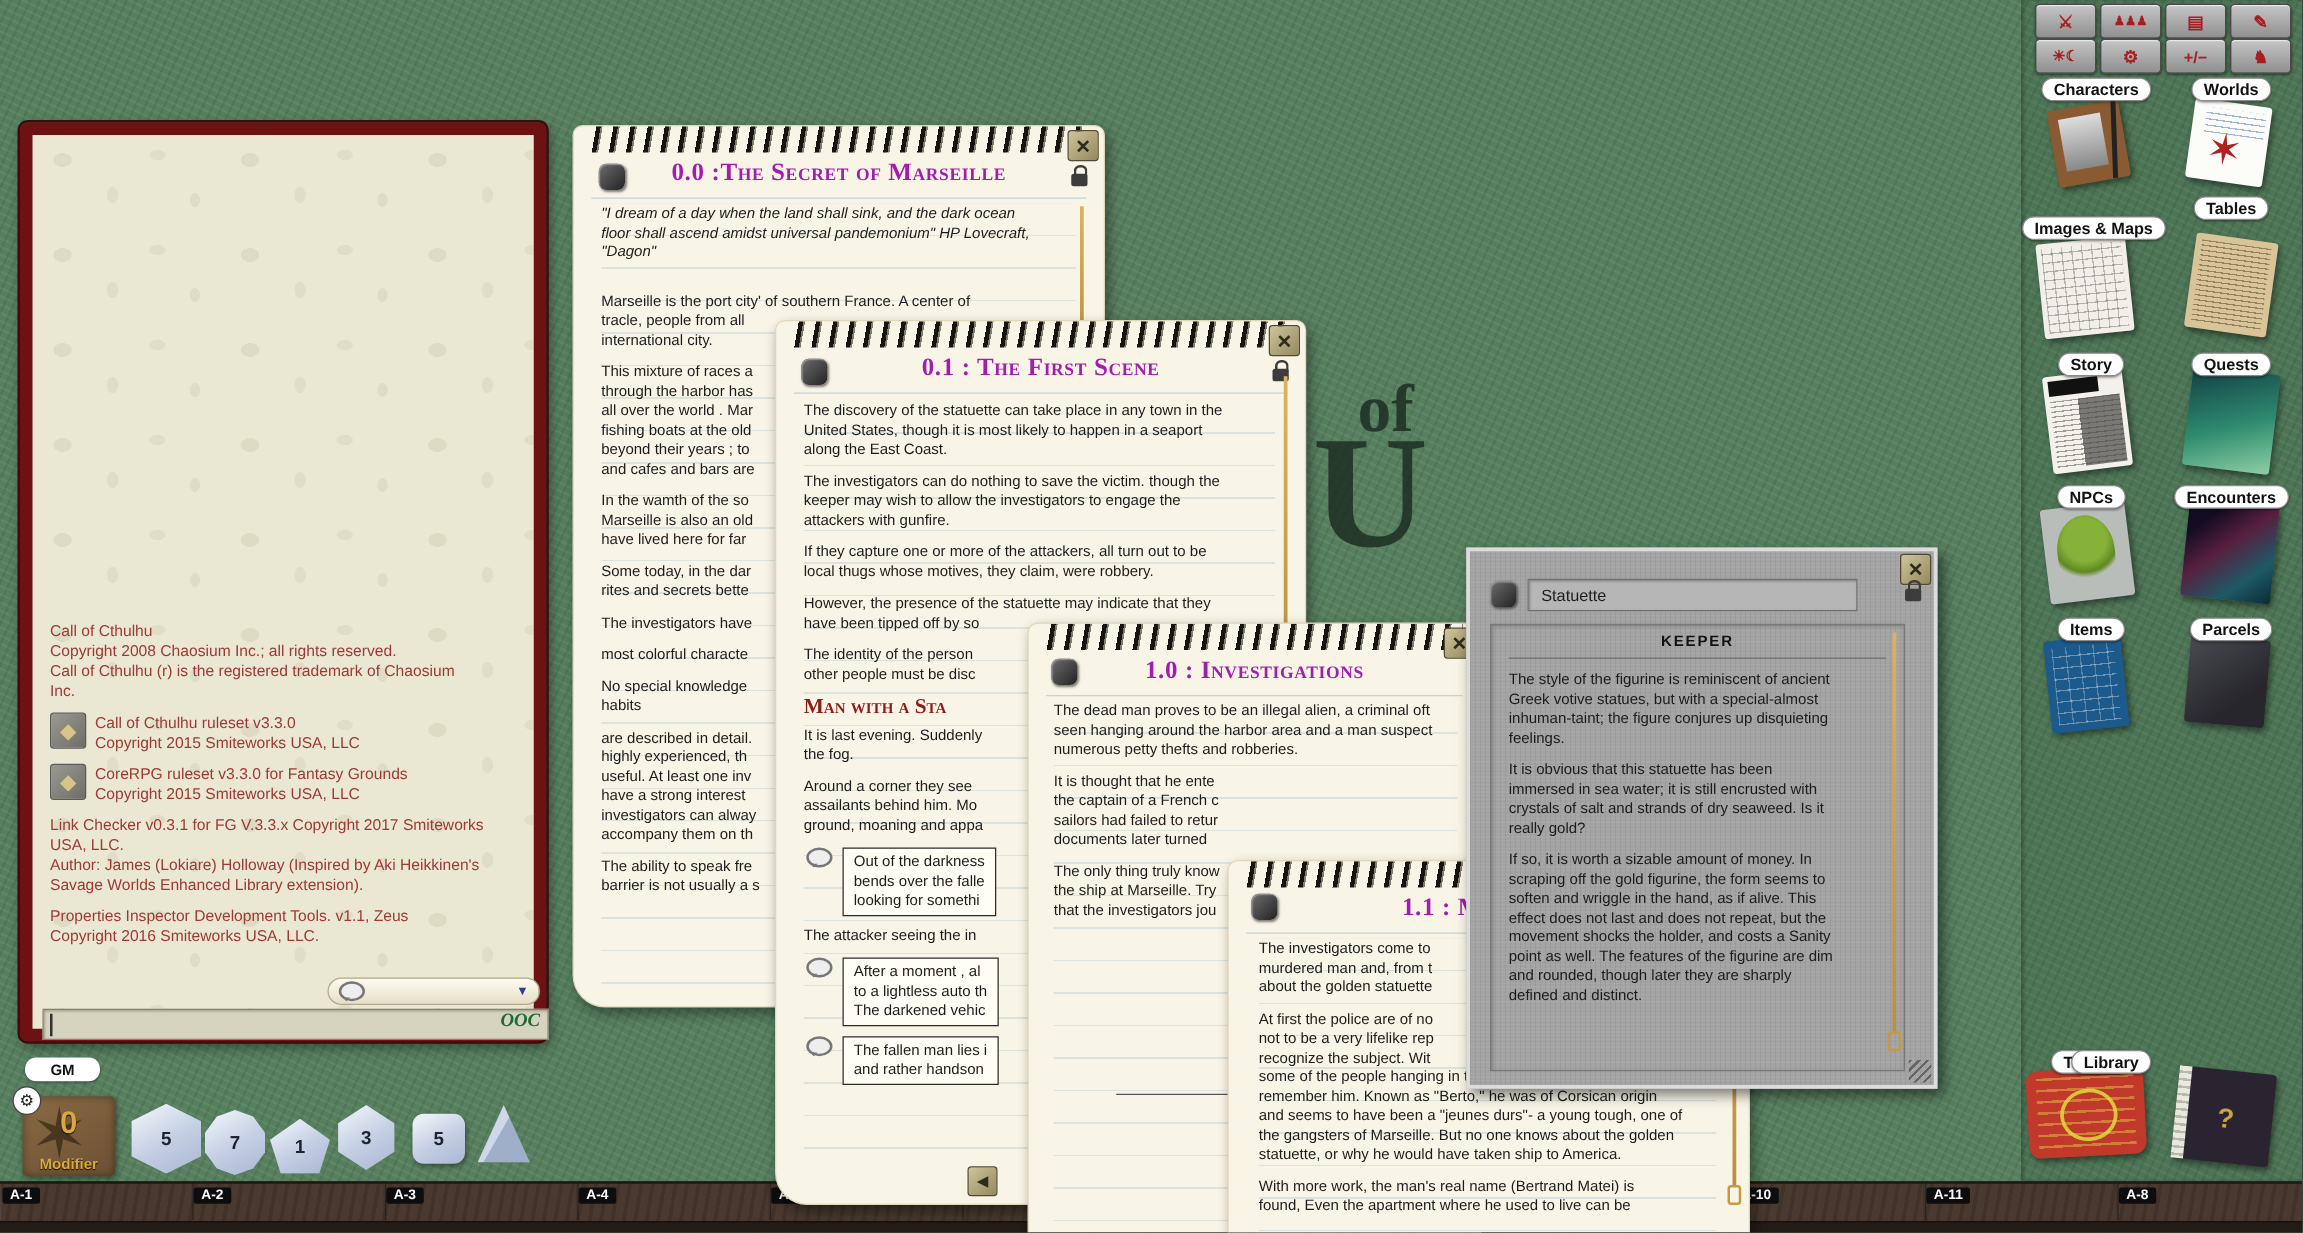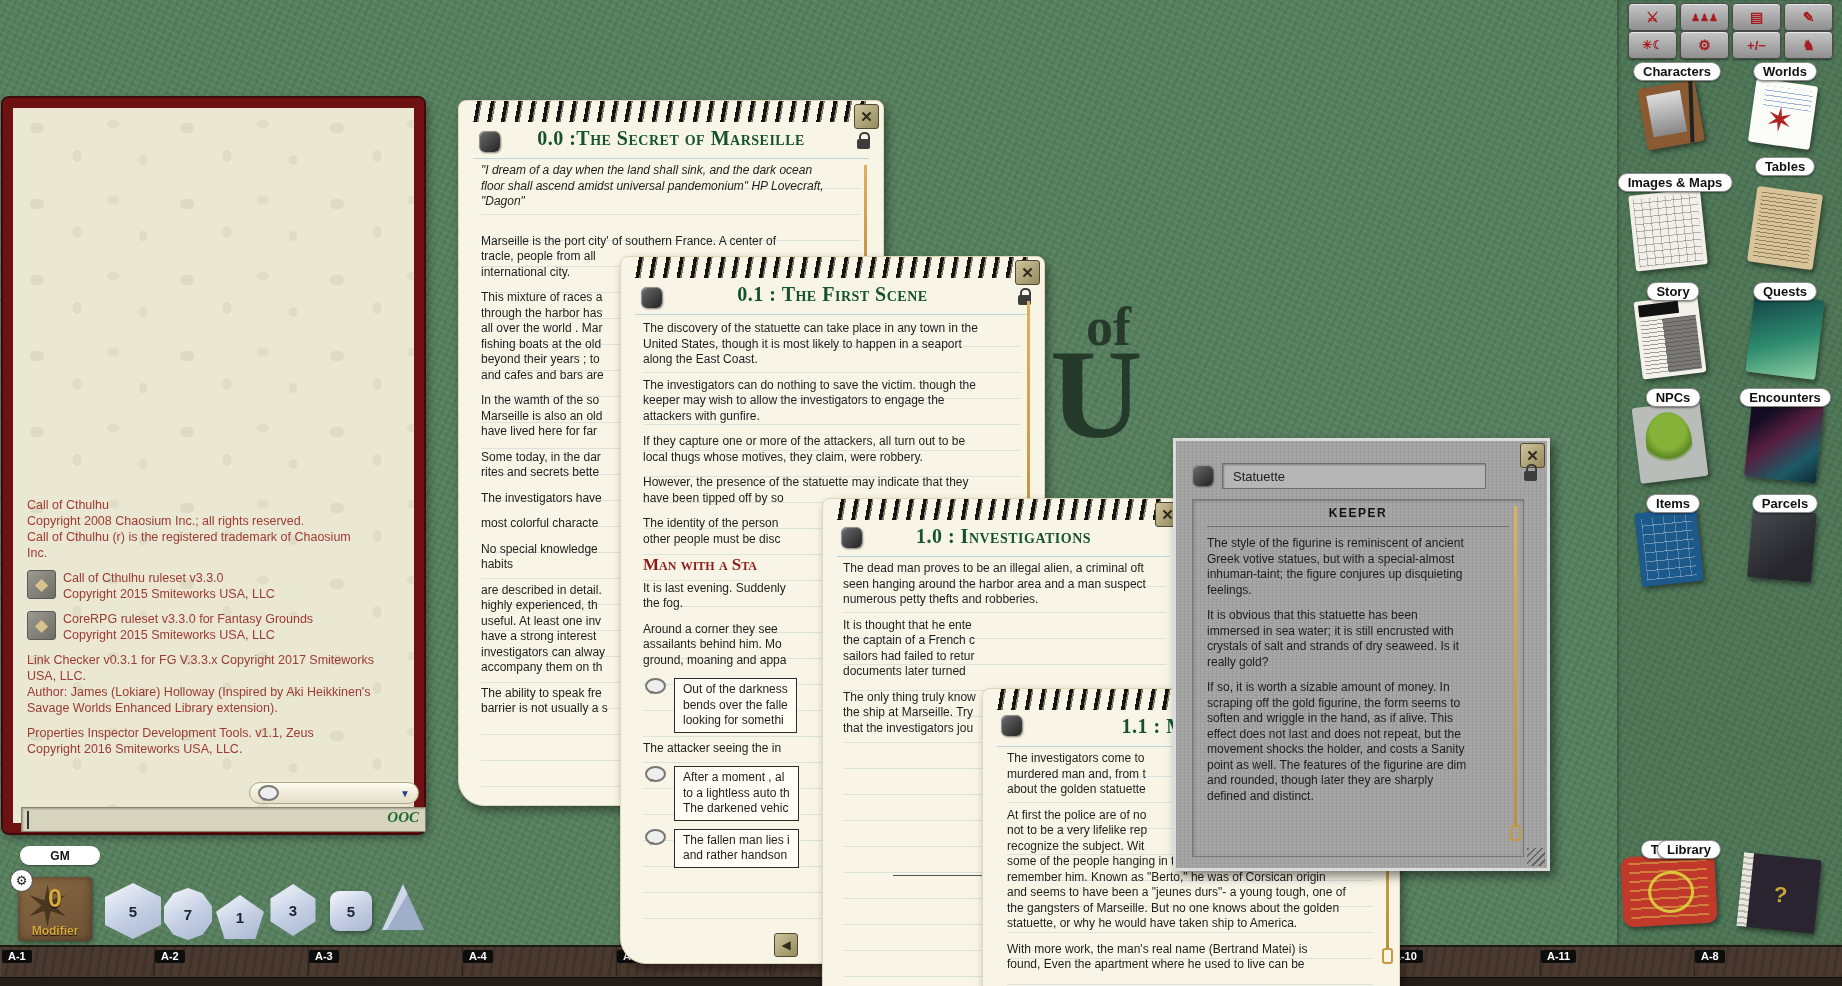--- a/index.html
+++ b/index.html
@@ -26,21 +26,21 @@
   .sic{border-radius:3px;box-shadow:2px 3px 5px rgba(0,0,0,.45);z-index:2;}
   
   .hotbar{left:0;top:945px;width:1842px;height:41px;background:#49392f;
     background-image:repeating-linear-gradient(100deg, rgba(0,0,0,.12) 0 3px, transparent 3px 9px);
     border-top:2px solid #1f1813;z-index:1;}
   .hotbar .bottom{position:absolute;left:0;bottom:0;width:100%;height:10px;background:#241c16;border-top:1px solid #120d0a;}
   .slot{position:absolute;top:0;height:29px;border-right:2px solid rgba(0,0,0,.35);box-shadow:inset 1px 0 0 rgba(255,255,255,.07);}
   .slot .tag{position:absolute;left:2px;top:3px;background:#0d0d0d;color:#fff;font-size:11px;font-weight:bold;
     padding:0 6px 1px;border-radius:2px;}
   
-  .chat{left:3px;top:98px;width:421px;height:735px;background:#eae7d2;border:10px solid #6d1113;
+  .chat{left:16px;top:98px;width:421px;height:735px;background:#eae7d2;border:10px solid #6d1113;
     outline:2px solid #3f0a0b;border-radius:6px;box-shadow:3px 4px 10px rgba(0,0,0,.45);z-index:5;box-sizing:border-box;padding-left:37px;}
   .chat .wmk{position:absolute;inset:0;opacity:.6;
     background-image:
      radial-gradient(ellipse 16px 12px at 24px 20px, rgba(140,140,100,.22) 45%, transparent 46%),
      radial-gradient(ellipse 10px 14px at 64px 48px, rgba(140,140,100,.18) 45%, transparent 46%),
      radial-gradient(ellipse 14px 9px at 100px 16px, rgba(140,140,100,.18) 45%, transparent 46%),
      radial-gradient(ellipse 9px 12px at 130px 52px, rgba(140,140,100,.2) 45%, transparent 46%);
     background-size:150px 76px;}
   .chatlog{position:absolute;left:14px;right:10px;bottom:66px;color:#9c3a33;font-size:12.5px;line-height:16px;}
   .cmsg{white-space:pre-line;margin-top:9px;}
@@ -51,40 +51,40 @@
   .chan{left:236px;top:674px;width:170px;height:22px;border:1px solid #b0a98c;border-radius:12px;
     background:linear-gradient(#fdfbf1,#e6dfc6);display:flex;align-items:center;padding:0 8px;box-sizing:border-box;}
   .chan .arr{margin-left:auto;color:#2b3f8c;font-size:10px;}
   .bubble{width:17px;height:12px;border:2px solid #777;border-radius:50%;background:#eee;position:relative;}
   .bubble::after{content:'';position:absolute;left:1px;bottom:-5px;border:3px solid transparent;border-top-color:#777;}
   .cinput{left:8px;top:699px;width:405px;height:25px;background:#d6d4bf;border:1px solid #87836e;
     box-shadow:inset 1px 1px 2px rgba(0,0,0,.25);box-sizing:border-box;}
   .caret{position:absolute;left:5px;top:3px;width:1.5px;height:18px;background:#333;}
   .ooc{position:absolute;right:6px;top:1px;color:#1d6b2f;font-family:"Liberation Serif",serif;
     font-style:italic;font-weight:bold;font-size:15px;}
-  .gmpill{left:20px;top:846px;width:80px;height:19px;background:#fff;border-radius:9px;
+  .gmpill{left:20px;top:846px;width:60px;height:19px;background:#fff;border-radius:9px;
     display:flex;align-items:center;justify-content:center;font-size:12px;font-weight:bold;color:#111;
     box-shadow:0 1px 2px rgba(0,0,0,.4);z-index:2;}
   
   .modbox{left:18px;top:877px;width:74px;height:64px;border-radius:4px;
     background:linear-gradient(150deg,#8a6a44,#6d5134);box-shadow:inset 0 0 8px rgba(0,0,0,.4),1px 2px 4px rgba(0,0,0,.4);z-index:2;}
   .modbox .star{position:absolute;left:6px;top:-2px;font-size:56px;color:rgba(20,14,4,.5);line-height:64px;}
   .modbox .val{position:absolute;left:0;right:0;top:7px;text-align:center;color:#d8a93c;font-size:25px;font-weight:bold;text-shadow:0 1px 1px #000;}
   .modbox .lbl{position:absolute;left:0;right:0;bottom:3px;text-align:center;color:#d8a93c;font-size:12px;font-weight:bold;text-shadow:0 1px 1px #000;}
   .gearbadge{position:absolute;left:-8px;top:-8px;width:21px;height:21px;border-radius:50%;background:#fff;
     border:1px solid #444;display:flex;align-items:center;justify-content:center;font-size:13px;color:#222;}
   .die{position:absolute;background:linear-gradient(150deg,#e8edf6 15%,#c3cee3 55%,#a9b7d1);
     display:flex;align-items:center;justify-content:center;color:#1d2430;font-weight:bold;font-size:15px;
     filter:drop-shadow(1px 2px 2px rgba(0,0,0,.4));z-index:2;}
   
   .paper{background:#f9f5e6;border:1px solid #e0d6ba;border-radius:8px 8px 14px 26px;
     box-shadow:3px 5px 10px rgba(0,0,0,.4);overflow:hidden;box-sizing:border-box;}
   .spiral{position:absolute;left:14px;right:14px;top:0;height:21px;
     background:repeating-linear-gradient(100deg, transparent 0 4px, #171410 4px 7.5px, #837c6e 7.5px 9px, transparent 9px 13.5px);}
-  .wtitle{position:absolute;left:0;right:0;top:26px;text-align:center;color:#14532d;
+  .wtitle{position:absolute;left:0;right:0;top:26px;text-align:center;color:#a21caf;
     font-family:"Liberation Serif",serif;font-variant:small-caps;font-weight:700;font-size:20px;letter-spacing:.5px;}
   .titleline{position:absolute;left:14px;right:14px;top:57px;height:1px;background:#bcd5de;}
   .topicbtn{position:absolute;width:21px;height:21px;border-radius:6px;background:linear-gradient(135deg,#6e6e6e,#222);
     box-shadow:inset 1px 1px 1px #999,1px 1px 2px rgba(0,0,0,.5);}
   .xbtn{position:absolute;width:23px;height:23px;background:linear-gradient(135deg,#cfc49a,#948a5e);
     border:1px solid #4f4a34;border-radius:3px;color:#2e2a1c;font-weight:bold;font-size:15px;
     display:flex;align-items:center;justify-content:center;}
   .lockic{position:absolute;width:13px;height:10px;background:#3c3c3c;border-radius:2px;}
   .lockic::before{content:'';position:absolute;top:-7px;left:2px;width:7px;height:7px;border:2px solid #3c3c3c;border-bottom:none;border-radius:5px 5px 0 0;}
   .wbody{position:absolute;color:#1c1c1c;font-size:12px;line-height:15.5px;

